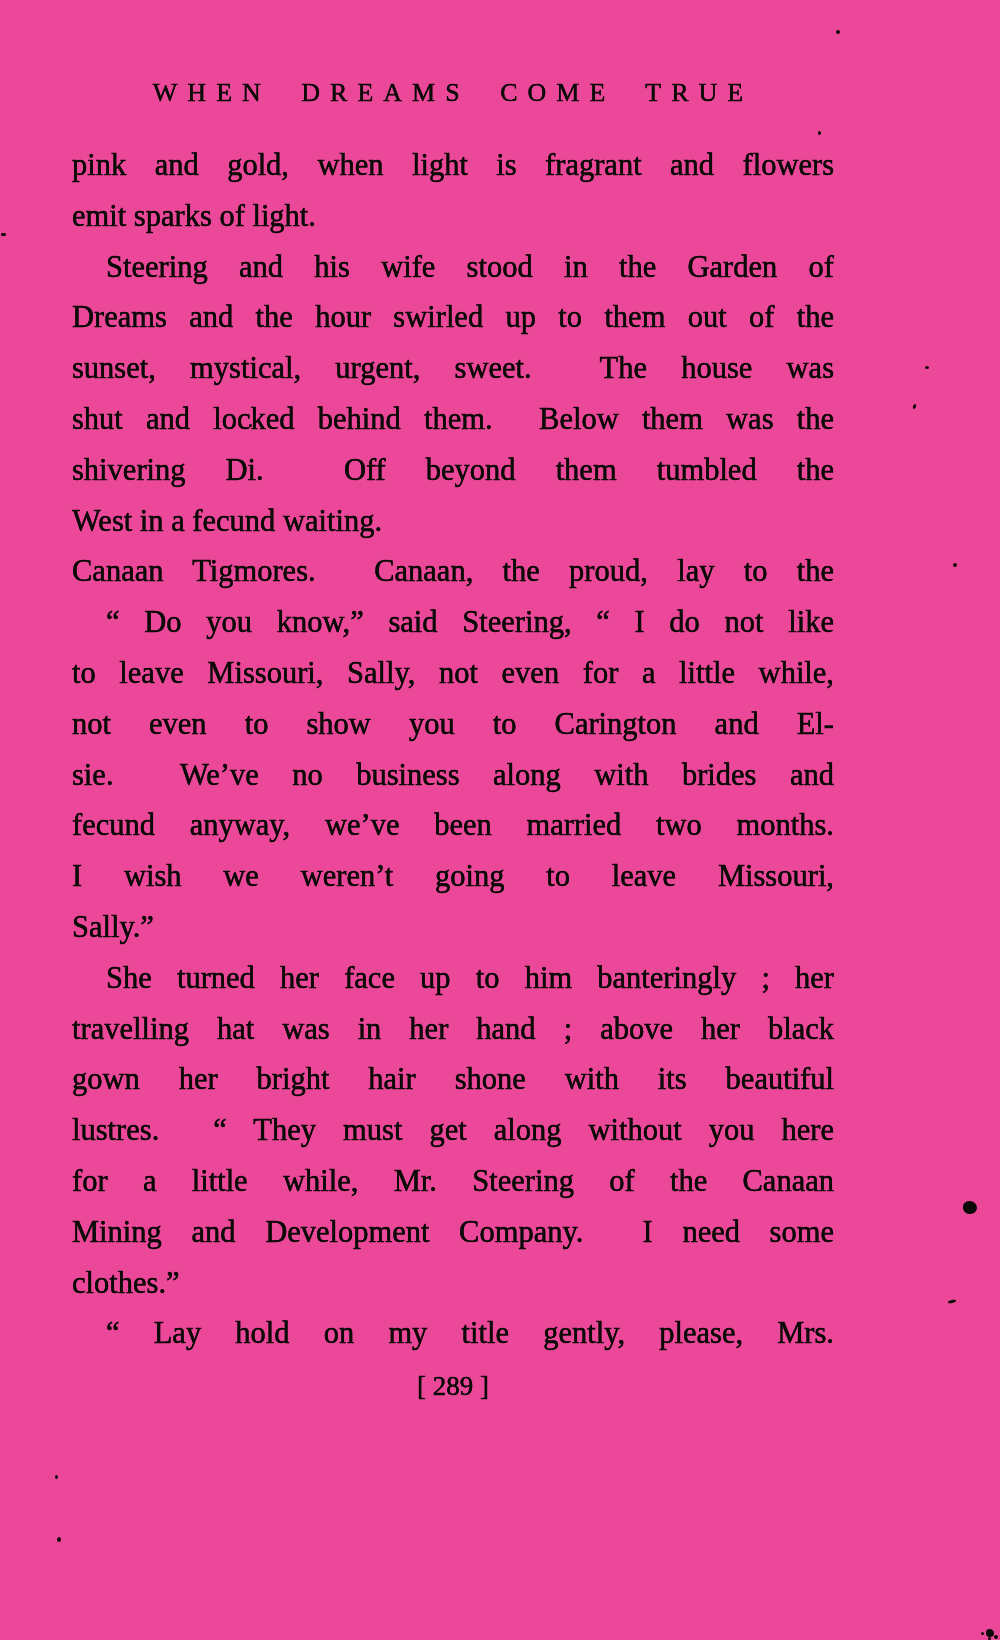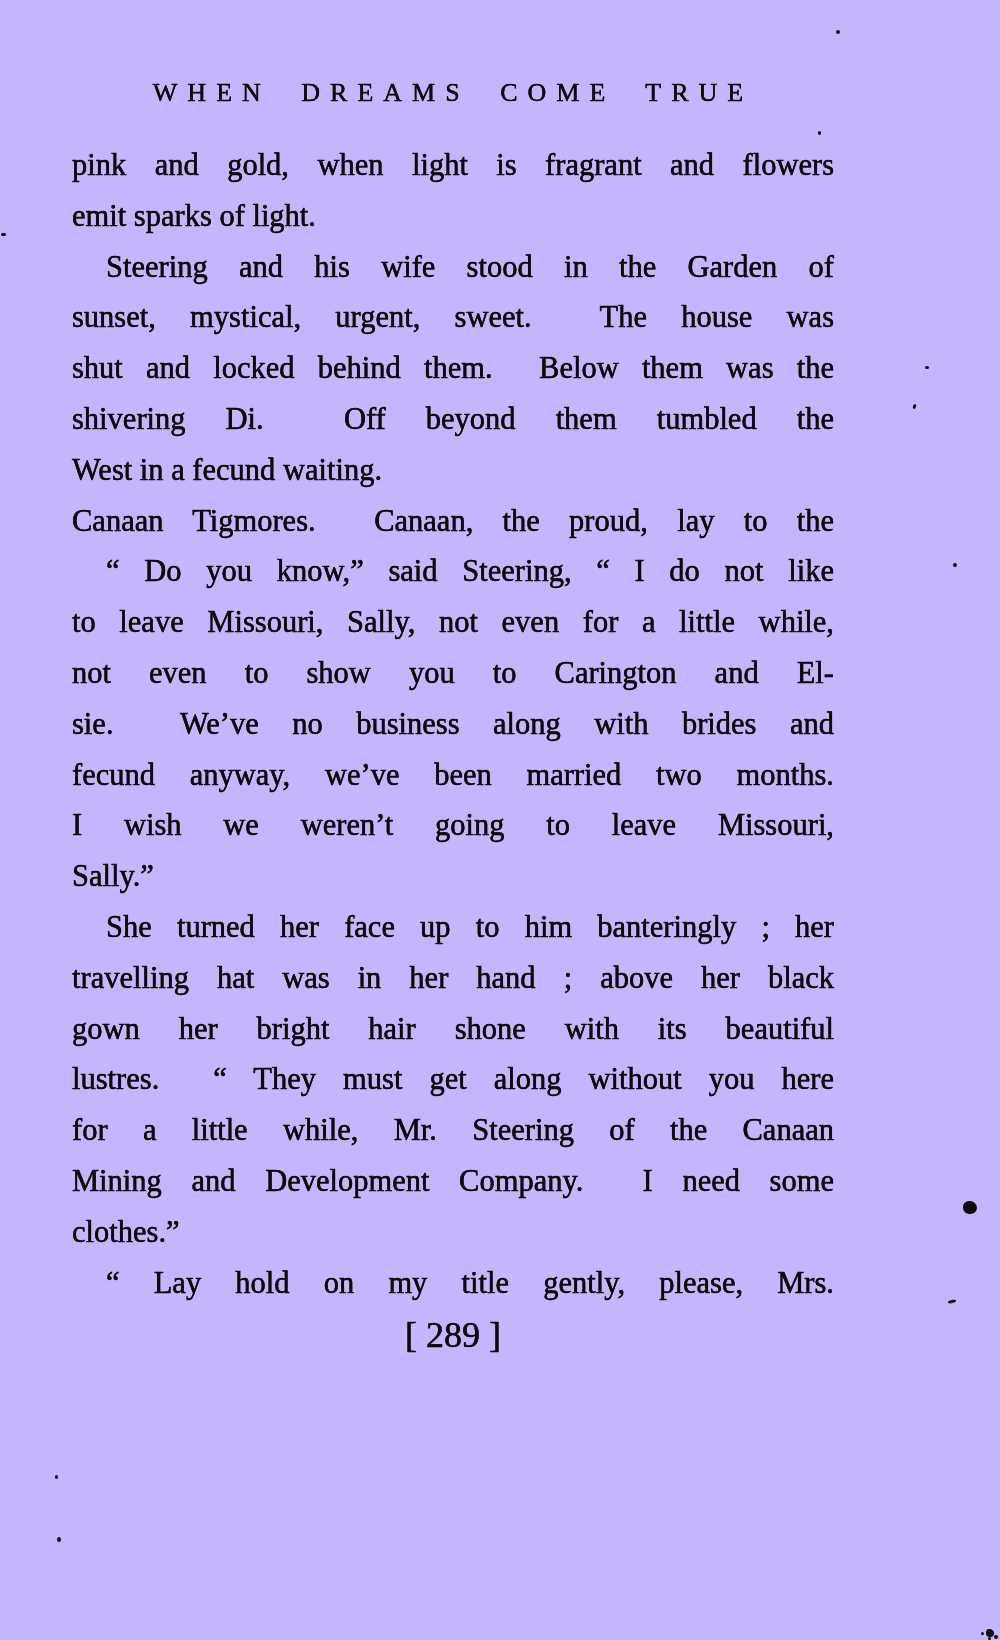--- a/index.html
+++ b/index.html
@@ -4,21 +4,21 @@
 <style>
   html, body {
     margin: 0;
     padding: 0;
     background: #ffffff;
   }
   .page {
     position: relative;
     width: 1000px;
     height: 1640px;
-    background: #c4b5fd;
+    background: #ec4899;
     overflow: hidden;
     font-family: "Liberation Serif", "DejaVu Serif", serif;
     color: #0c0b09;
   }
   .running-header {
     position: absolute;
     top: 76px;
     left: 72px;
     width: 762px;
     text-align: center;
@@ -49,21 +49,21 @@
   .line.indent { text-indent: 34px; }
   .line.para-end {
     text-align: center;
     text-align-last: left;
   }
   .folio {
     height: 50.8px;
     line-height: 54px;
     text-align: left;
     text-align-last: center;
-    font-size: 36px;
+    font-size: 27px;
   }
   .speck {
     position: absolute;
     background: #0c0b09;
     border-radius: 50%;
   }
   .speck.dash { border-radius: 40%; }
   .speck.blob { border-radius: 45% 55% 50% 48%; }
 </style>
 </head>
@@ -71,20 +71,21 @@
 
 <div class="page">
 
   <div class="running-header">WHEN DREAMS COME TRUE</div>
 
   <div class="text-block">
 
   <div class="line">pink and gold, when light is fragrant and flowers</div>
       <div class="line para-end">emit sparks of light.</div>
       <div class="line indent">Steering and his wife stood in the Garden of</div>
+      <div class="line">Dreams and the hour swirled up to them out of the</div>
       <div class="line">sunset, mystical, urgent, sweet.&nbsp; The house was</div>
       <div class="line">shut and locked behind them.&nbsp; Below them was the</div>
       <div class="line">shivering Di.&nbsp; Off beyond them tumbled the</div>
       <div class="line para-end">West in a fecund waiting.</div>
       <div class="line">Canaan Tigmores.&nbsp; Canaan, the proud, lay to the</div>
       <div class="line indent">“ Do you know,” said Steering, “ I do not like</div>
       <div class="line">to leave Missouri, Sally, not even for a little while,</div>
       <div class="line">not even to show you to Carington and El-</div>
       <div class="line">sie.&nbsp; We’ve no business along with brides and</div>
       <div class="line">fecund anyway, we’ve been married two months.</div>

